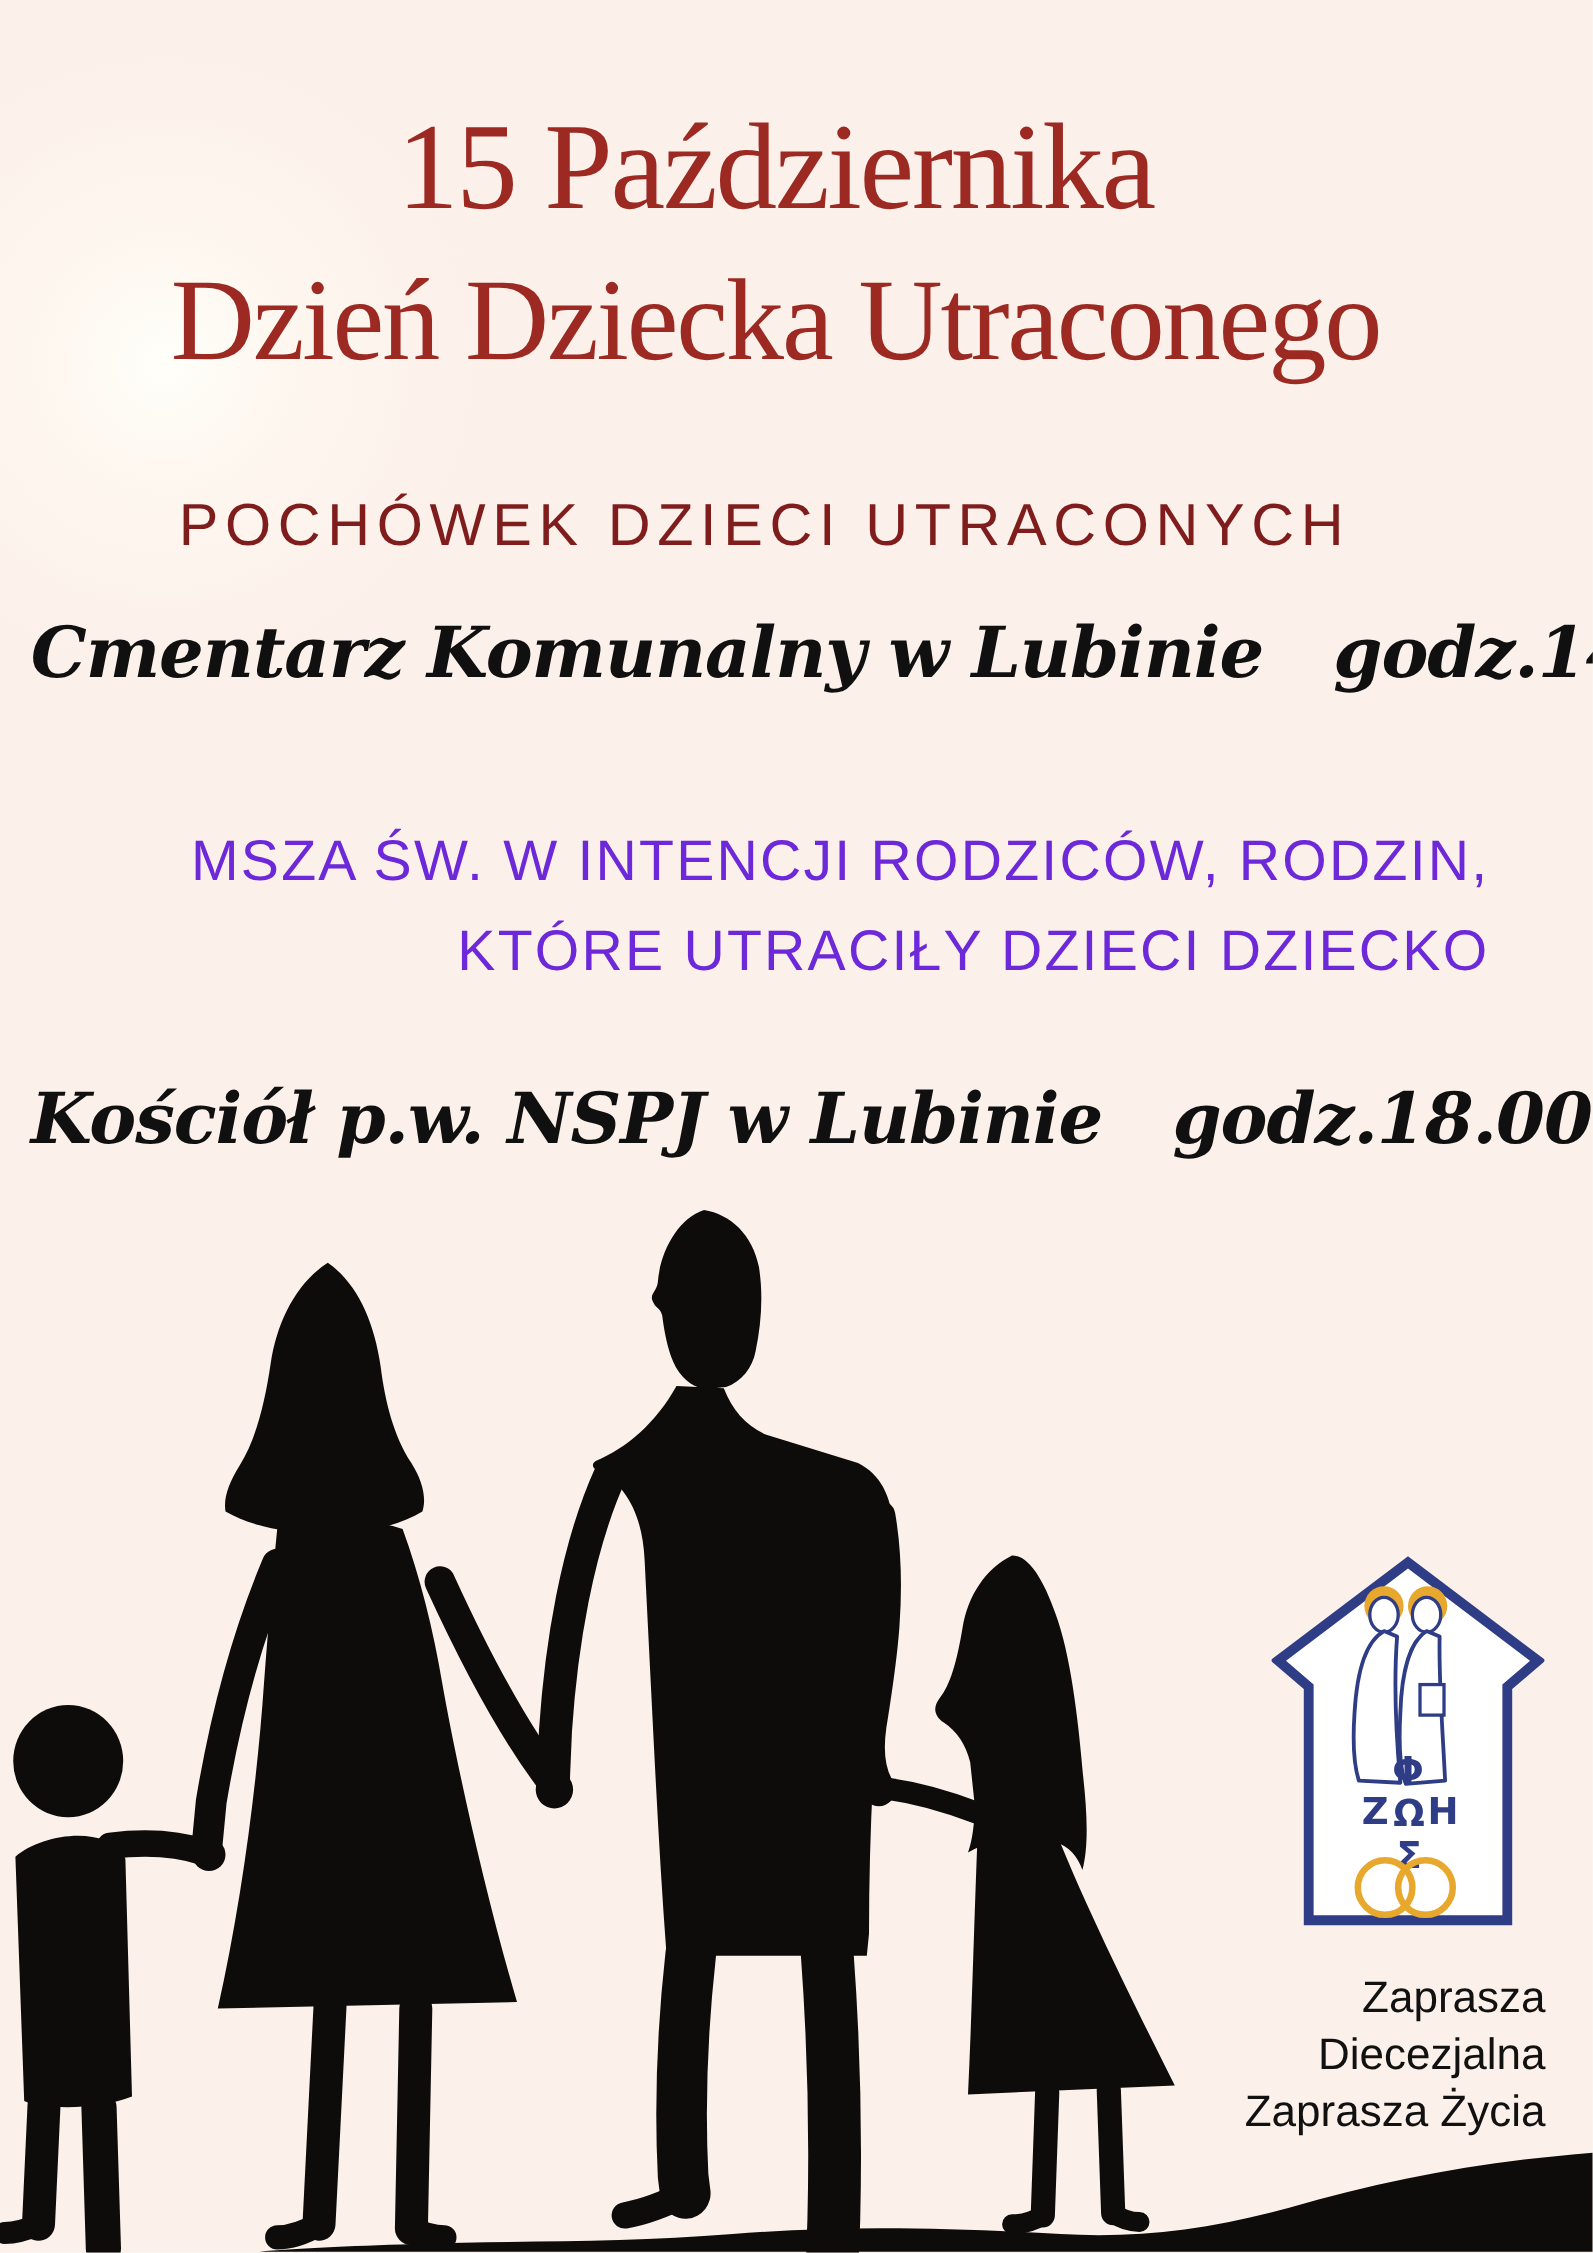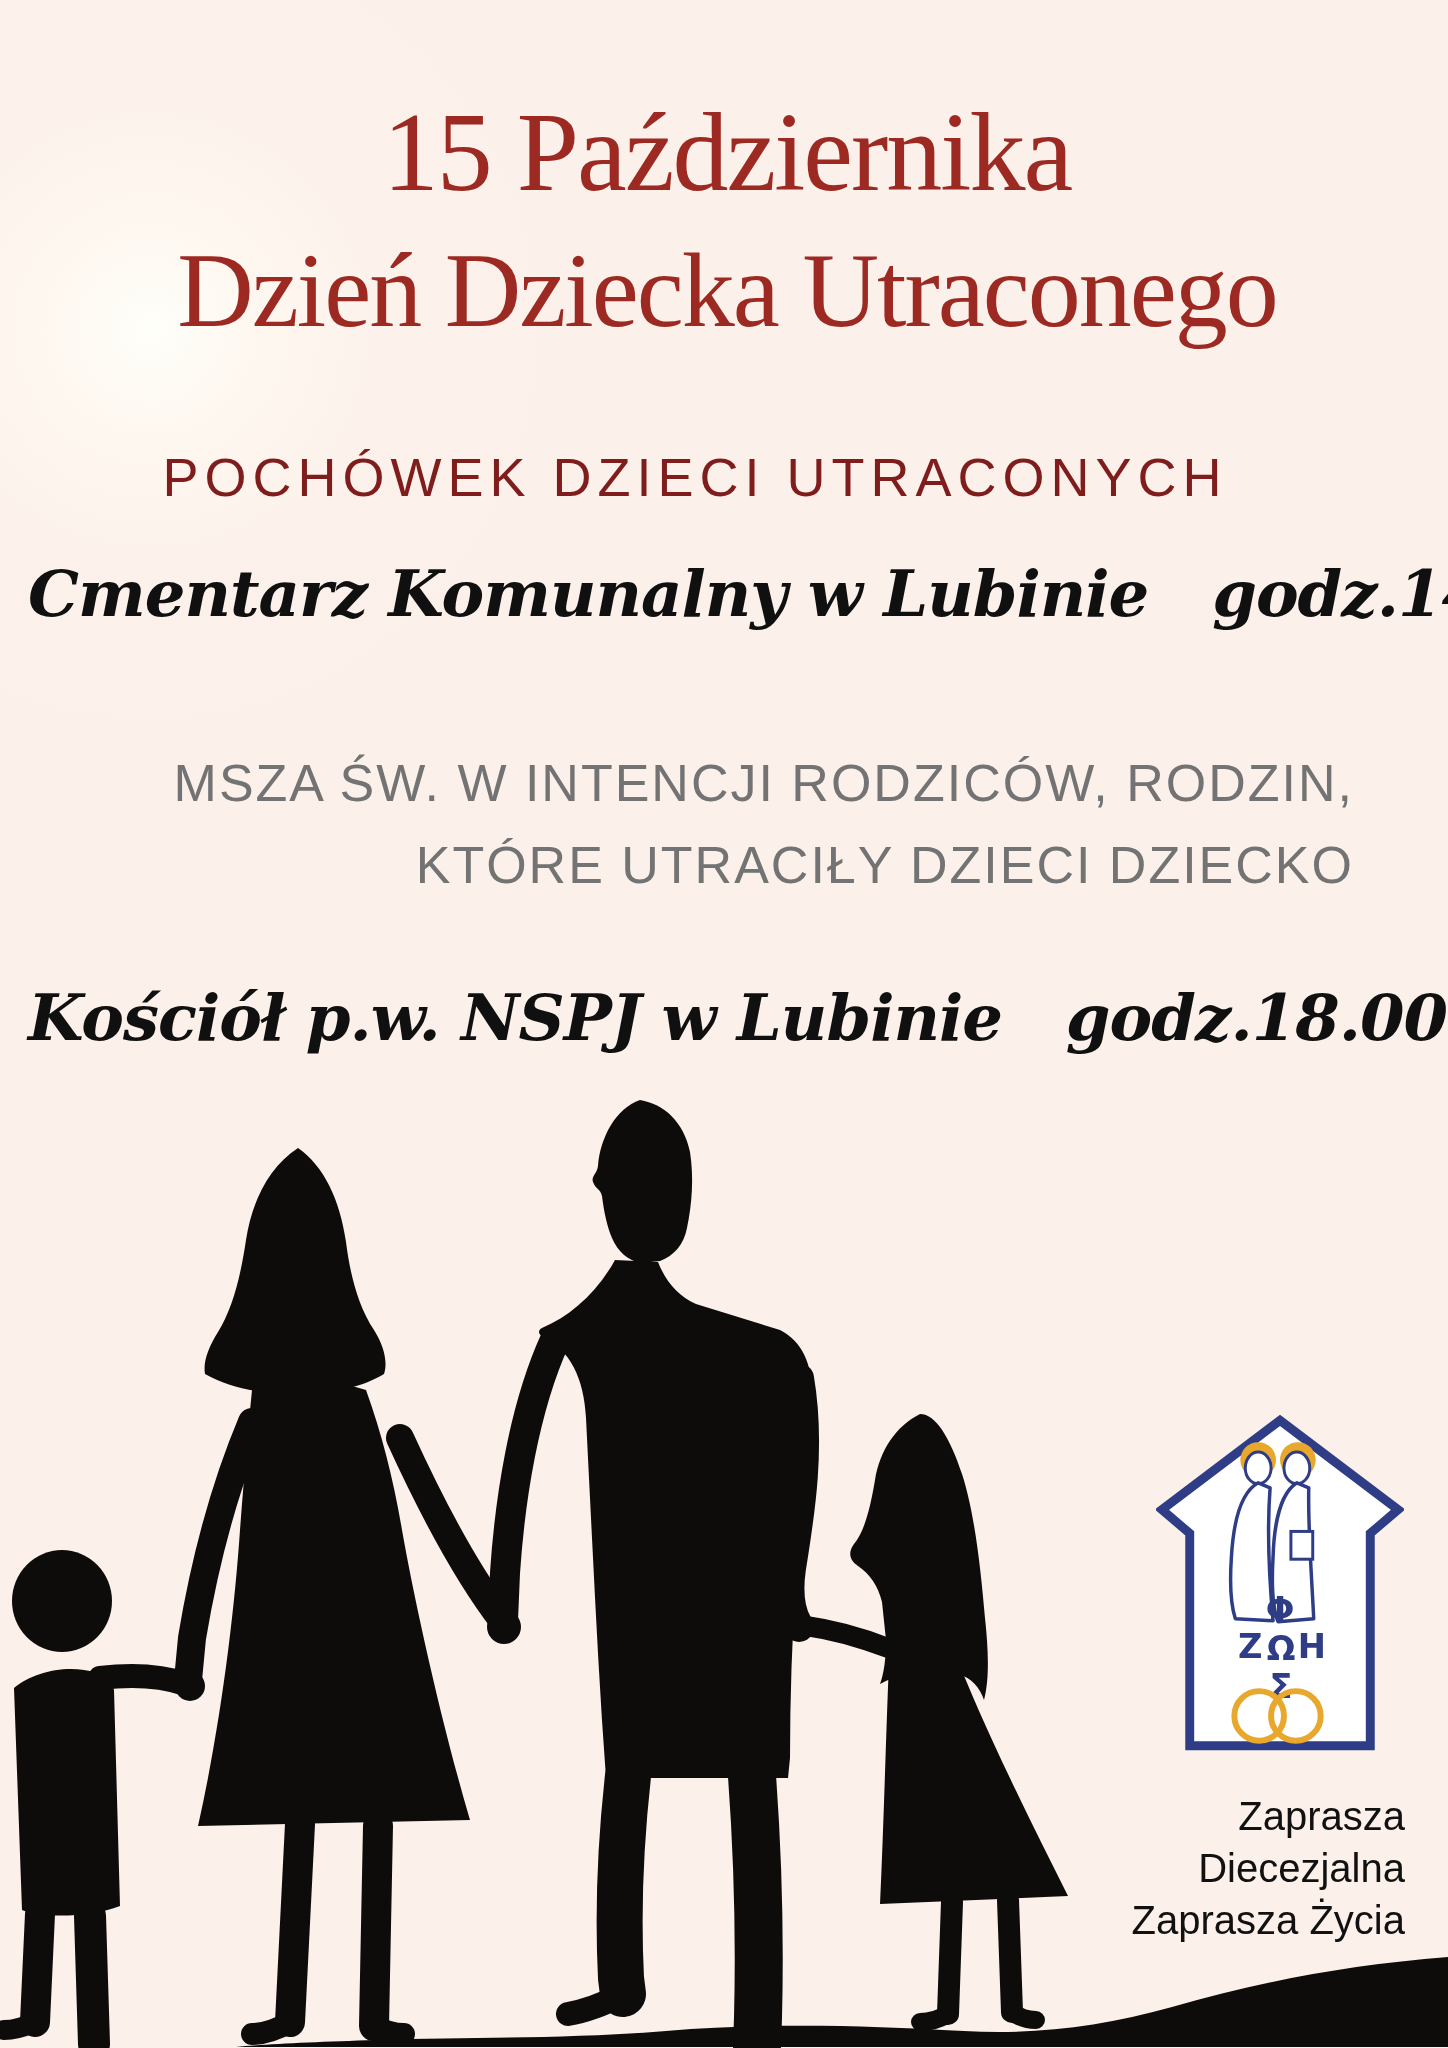--- a/index.html
+++ b/index.html
@@ -14,38 +14,38 @@
   .sun-glow{
     position:absolute;inset:0;
     background:
       radial-gradient(circle at 150px 330px, rgba(255,255,250,0.98) 0px,
         rgba(255,250,242,0.70) 110px, rgba(253,243,235,0.35) 260px,
         rgba(251,240,234,0) 460px);
   }
   .title{
     position:absolute;left:0;width:1410px;text-align:center;
     font-family:"Liberation Serif", serif;
-    color:#9c2a22;font-weight:400;white-space:nowrap;margin-left:22px;
+    color:#9c2a22;font-weight:400;white-space:nowrap;
   }
   .title-1{top:88px;font-size:112px;letter-spacing:-2px;}
   .title-2{top:230px;font-size:106px;letter-spacing:-2px;}
   .caps-heading{
     position:absolute;top:446px;left:0;width:1390px;text-align:center;
     font-size:54px;letter-spacing:6px;color:#7f1d1d;white-space:nowrap;
   }
   .script-line{
     position:absolute;left:28px;
     font-family:"DejaVu Serif", serif;font-style:italic;font-weight:bold;
     font-size:64px;letter-spacing:-1px;color:#101010;white-space:pre;
   }
   .script-1{top:556px;}
   .script-2{top:980px;}
   .mass-block{
     position:absolute;top:742px;right:94px;text-align:right;
-    font-size:52px;letter-spacing:2px;line-height:82px;color:#737373;
+    font-size:52px;letter-spacing:2px;line-height:82px;color:#6d28d9;
     white-space:nowrap;
   }
   .organizer{
     position:absolute;top:1790px;right:43px;text-align:right;
     font-size:40px;font-weight:normal;line-height:52px;color:#111;
     white-space:nowrap;
   }
   .family-svg{position:absolute;left:0;top:1078px;}
   .ground-svg{position:absolute;left:0;top:1923px;}
   .logo-svg{position:absolute;left:1156px;top:1410px;}

